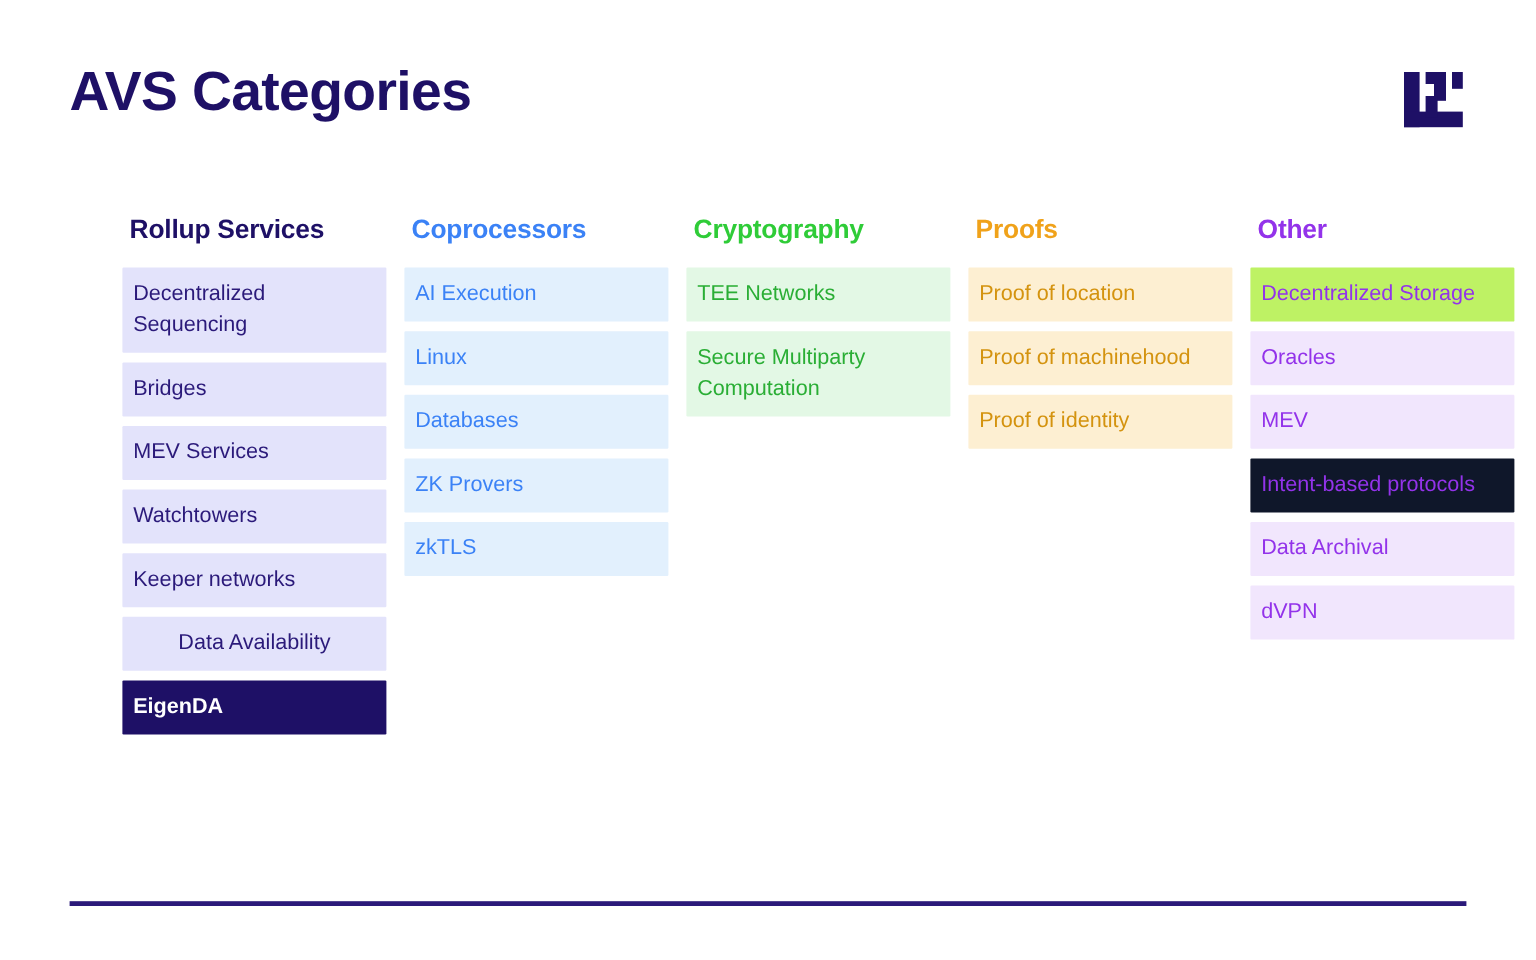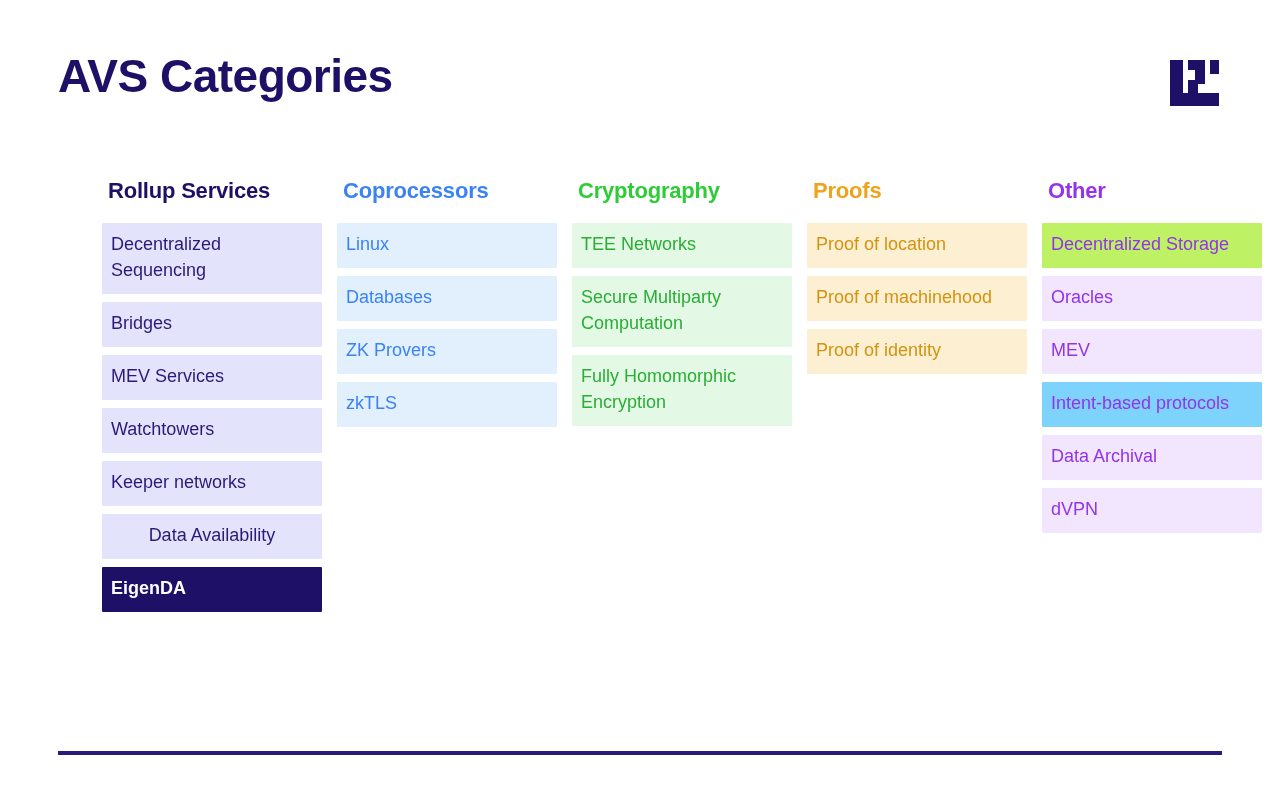--- a/index.html
+++ b/index.html
@@ -124,43 +124,43 @@
         <div class="card" style="background: rgb(227, 227, 251); color: rgb(43, 26, 122);">Decentralized Sequencing</div>
         <div class="card" style="background: rgb(227, 227, 251); color: rgb(43, 26, 122);">Bridges</div>
         <div class="card" style="background: rgb(227, 227, 251); color: rgb(43, 26, 122);">MEV Services</div>
         <div class="card" style="background: rgb(227, 227, 251); color: rgb(43, 26, 122);">Watchtowers</div>
         <div class="card" style="background: rgb(227, 227, 251); color: rgb(43, 26, 122);">Keeper networks</div>
         <div class="card" style="background: rgb(227, 227, 251); color: rgb(43, 26, 122); text-align: center;">Data Availability</div>
         <div class="card highlight" style="background: rgb(30, 16, 102); color: rgb(255, 255, 255);">EigenDA</div>
       </div>
       <div class="column">
         <div class="col-header" style="color: rgb(59, 130, 246);">Coprocessors</div>
+        <div class="card" style="background: rgb(226, 240, 253); color: rgb(59, 130, 246);">AI Execution</div>
         <div class="card" style="background: rgb(226, 240, 253); color: rgb(59, 130, 246);">Linux</div>
         <div class="card" style="background: rgb(226, 240, 253); color: rgb(59, 130, 246);">Databases</div>
         <div class="card" style="background: rgb(226, 240, 253); color: rgb(59, 130, 246);">ZK Provers</div>
         <div class="card" style="background: rgb(226, 240, 253); color: rgb(59, 130, 246);">zkTLS</div>
       </div>
       <div class="column">
         <div class="col-header" style="color: rgb(47, 204, 56);">Cryptography</div>
         <div class="card" style="background: rgb(227, 248, 229); color: rgb(42, 174, 53);">TEE Networks</div>
         <div class="card" style="background: rgb(227, 248, 229); color: rgb(42, 174, 53);">Secure Multiparty Computation</div>
-        <div class="card" style="background: rgb(227, 248, 229); color: rgb(42, 174, 53);">Fully Homomorphic Encryption</div>
       </div>
       <div class="column">
         <div class="col-header" style="color: rgb(240, 162, 26);">Proofs</div>
         <div class="card" style="background: rgb(253, 239, 210); color: rgb(212, 147, 15);">Proof of location</div>
         <div class="card" style="background: rgb(253, 239, 210); color: rgb(212, 147, 15);">Proof of machinehood</div>
         <div class="card" style="background: rgb(253, 239, 210); color: rgb(212, 147, 15);">Proof of identity</div>
       </div>
       <div class="column">
         <div class="col-header" style="color: rgb(147, 51, 234);">Other</div>
         <div class="card" style="background: #bef264; color: rgb(147, 51, 234);">Decentralized Storage</div>
         <div class="card" style="background: rgb(241, 230, 253); color: rgb(147, 51, 234);">Oracles</div>
         <div class="card" style="background: rgb(241, 230, 253); color: rgb(147, 51, 234);">MEV</div>
-        <div class="card" style="background: #7dd3fc; color: rgb(147, 51, 234);">Intent-based protocols</div>
+        <div class="card" style="background: #0f172a; color: rgb(147, 51, 234);">Intent-based protocols</div>
         <div class="card" style="background: rgb(241, 230, 253); color: rgb(147, 51, 234);">Data Archival</div>
         <div class="card" style="background: rgb(241, 230, 253); color: rgb(147, 51, 234);">dVPN</div>
       </div>
     </div>
 
   <div class="footer-rule" style="background: rgb(43, 26, 122);"></div>
 
 </div>
 
 </body></html>

